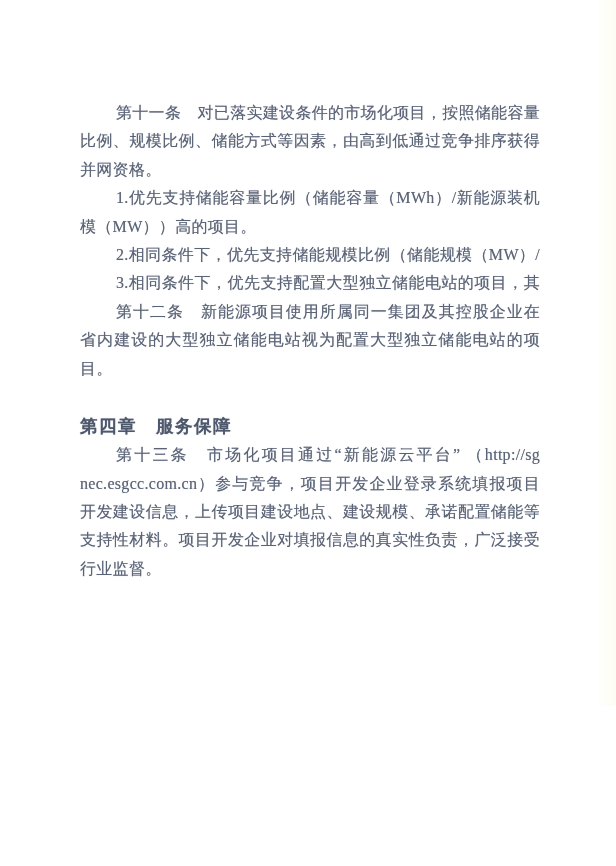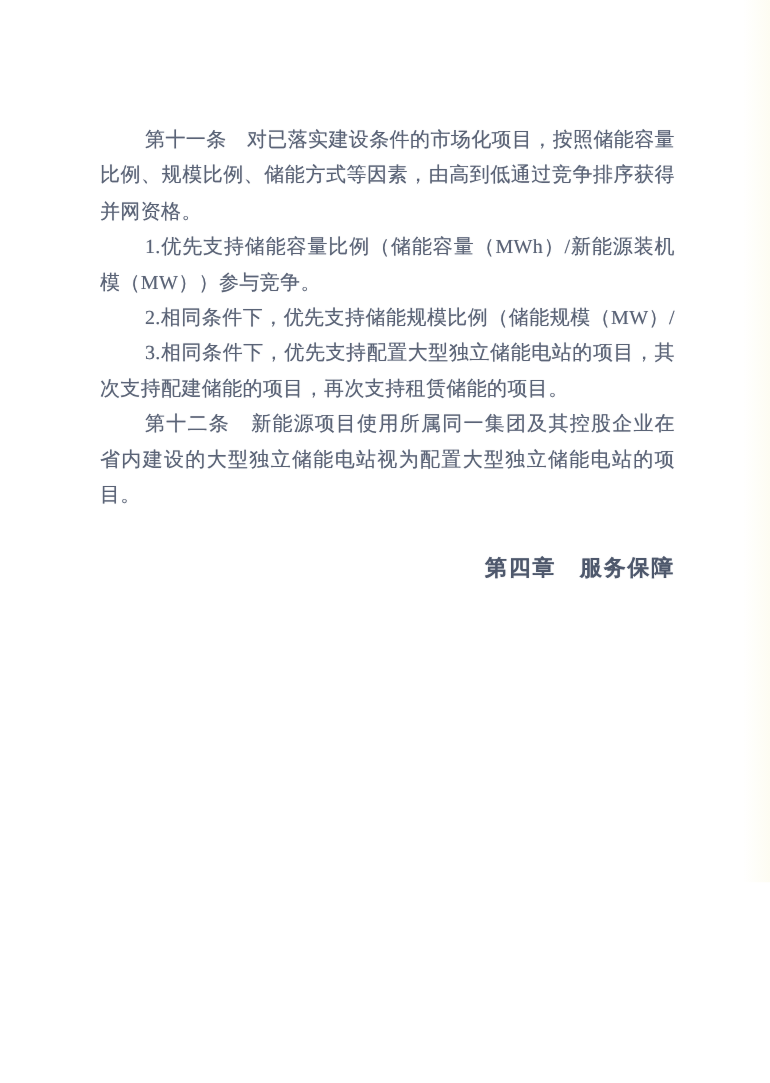--- a/index.html
+++ b/index.html
@@ -42,21 +42,21 @@
     text-align: right;
     text-align-last: left;
   }
   .line.indent {
     text-indent: 36px;
   }
   .heading {
     font-size: 17.5px;
     font-weight: bold;
     color: #4e586c;
-    text-align: right;
+    text-align: left;
     letter-spacing: 1.5px;
     line-height: 28.4px;
     height: 28.4px;
     margin-top: 29px;
     margin-bottom: 1px;
     text-shadow: 0 0 0.8px rgba(78,88,108,0.6);
   }
   .page-number {
     position: absolute;
     left: 493px;
@@ -75,30 +75,36 @@
 
 <div class="page">
   <div class="doc-body">
       <div class="paragraph">
         <div class="line fill indent">第十一条　对已落实建设条件的市场化项目，按照储能容量</div>
         <div class="line fill">比例、规模比例、储能方式等因素，由高到低通过竞争排序获得</div>
         <div class="line end">并网资格。</div>
       </div>
       <div class="paragraph">
         <div class="line fill indent">1.优先支持储能容量比例（储能容量（MWh）/新能源装机规</div>
-        <div class="line end">模（MW））参与竞争。</div>
+        <div class="line end">模（MW））高的项目。</div>
       </div>
       <div class="paragraph">
         <div class="line fill indent">2.相同条件下，优先支持储能规模比例（储能规模（MW）/</div>
       </div>
       <div class="paragraph">
         <div class="line fill indent">3.相同条件下，优先支持配置大型独立储能电站的项目，其</div>
-        <div class="line end">次支持配建储能的项目，再次支持租赁储能的项目。</div>
       </div>
       <div class="paragraph">
         <div class="line fill indent">第十二条　新能源项目使用所属同一集团及其控股企业在</div>
         <div class="line fill">省内建设的大型独立储能电站视为配置大型独立储能电站的项</div>
         <div class="line end">目。</div>
       </div>
       <div class="heading">第四章　服务保障</div>
+      <div class="paragraph">
+        <div class="line fill indent">第十三条　市场化项目通过“新能源云平台” （http://sg</div>
+        <div class="line fill">nec.esgcc.com.cn）参与竞争，项目开发企业登录系统填报项目</div>
+        <div class="line fill">开发建设信息，上传项目建设地点、建设规模、承诺配置储能等</div>
+        <div class="line fill">支持性材料。项目开发企业对填报信息的真实性负责，广泛接受</div>
+        <div class="line end">行业监督。</div>
+      </div>
     </div>
   <div class="page-number">- 5 -</div>
 </div>
 
 </body></html>

